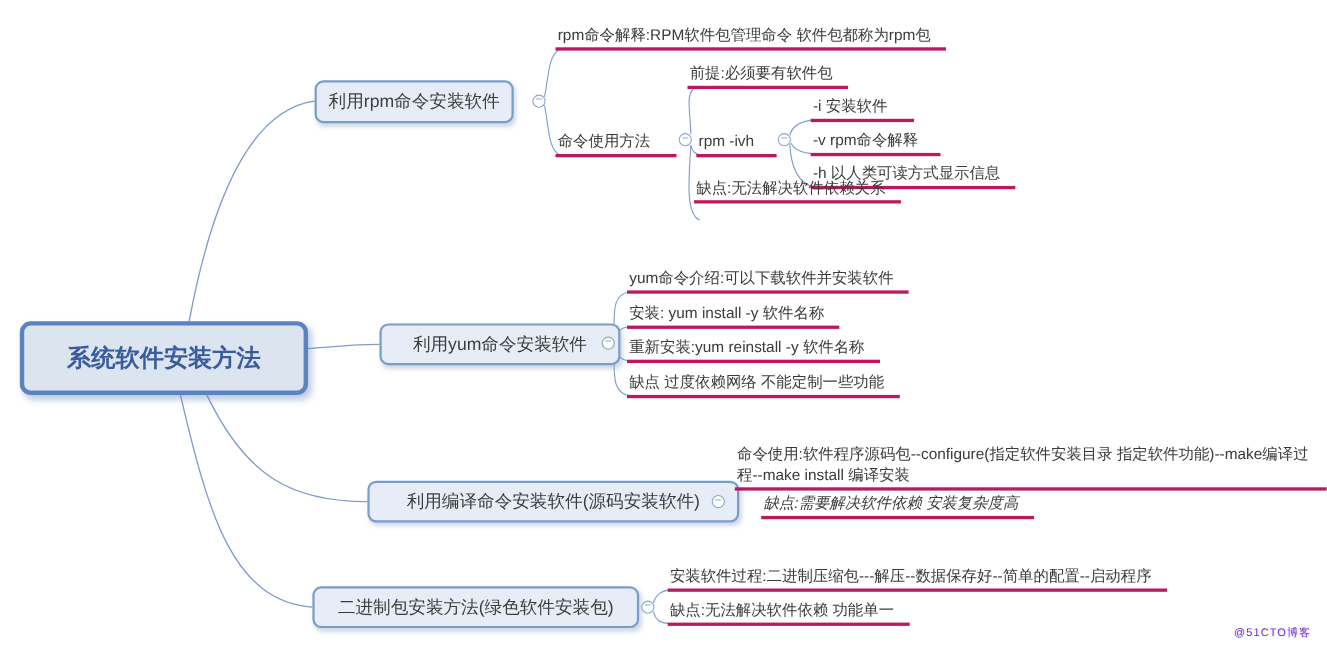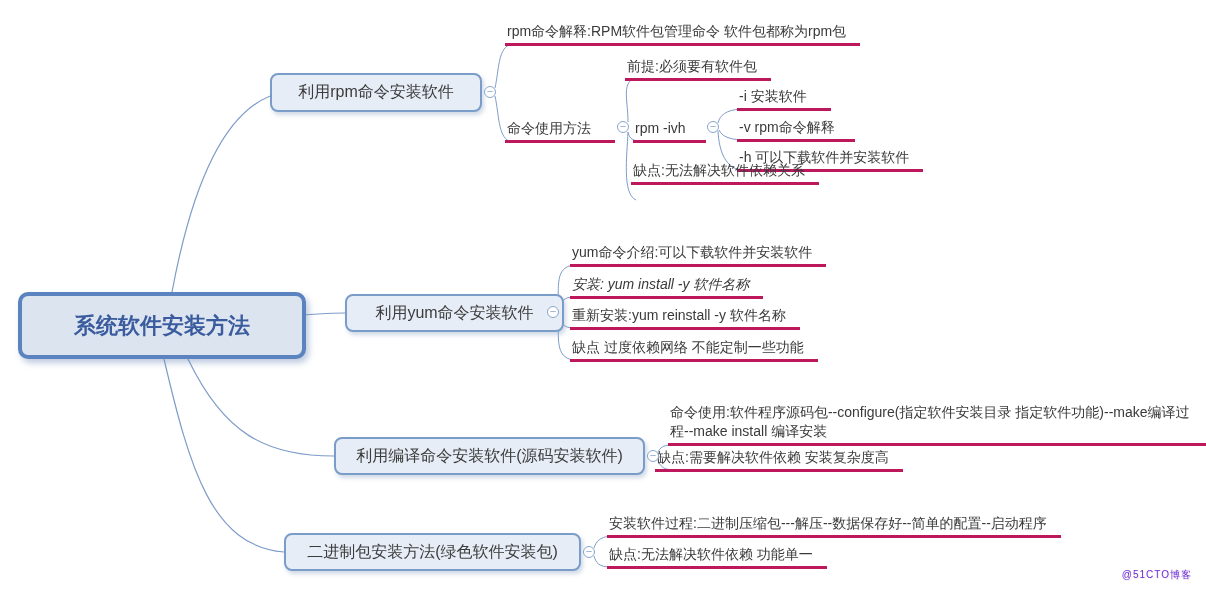--- a/index.html
+++ b/index.html
@@ -11,49 +11,49 @@
   *{box-sizing:border-box;}
   #connector-layer{position:absolute;left:0;top:0;width:1206px;height:590px;z-index:0;}
   
   .node{
     position:absolute;z-index:2;display:flex;align-items:center;justify-content:center;
     background:#e7edf6;border:2px solid #7a9cc9;border-radius:8px;
     font-size:16px;color:#3c3c3c;white-space:nowrap;
     box-shadow:2px 3px 4px rgba(120,145,185,.35);
   }
   #root-node{
-    left:18px;top:292px;width:288px;height:67px;
+    left:18px;top:292px;width:262px;height:67px;
     background:#dce4f0;border:4px solid #5b83c0;border-radius:10px;
     font-size:22px;font-weight:bold;color:#3a5c9e;
     box-shadow:3px 4px 6px rgba(110,140,185,.45);
   }
-  #node-rpm    {left:270px;top:73px; width:212px;height:39px;}
+  #node-rpm    {left:286px;top:73px; width:181px;height:39px;}
   #node-yum    {left:345px;top:294px;width:219px;height:38px;}
-  #node-compile{left:334px;top:437px;width:311px;height:38px;}
+  #node-compile{left:334px;top:437px;width:338px;height:38px;}
   #node-binary {left:284px;top:533px;width:297px;height:38px;}
   
   .leaf{
     position:absolute;z-index:2;
     font-size:14px;line-height:18px;color:#3a3a3a;white-space:nowrap;
     padding:0 14px 3px 2px;border-bottom:3px solid #be185d;
   }
   #leaf-rpm-desc     {left:505px;top:22px;}
   #leaf-premise      {left:625px;top:57px;}
   #leaf-cmd-usage    {left:505px;top:119px;padding-right:24px;}
   #leaf-rpm-ivh      {left:633px;top:119px;padding-right:20px;}
   #leaf-opt-i        {left:737px;top:87px; padding-right:24px;}
   #leaf-opt-v        {left:737px;top:118px;padding-right:20px;}
   #leaf-opt-h        {left:737px;top:148px;}
   #leaf-rpm-defect   {left:631px;top:161px;}
   #leaf-yum-desc     {left:570px;top:243px;}
-  #leaf-yum-install  {left:570px;top:275px;font-style:italic;}
+  #leaf-yum-install  {left:570px;top:275px;}
   #leaf-yum-reinstall{left:570px;top:306px;}
   #leaf-yum-defect   {left:570px;top:338px;}
   #leaf-compile-cmd  {left:668px;top:403px;width:540px;white-space:normal;line-height:19px;padding-bottom:2px;}
-  #leaf-compile-defect{left:655px;top:448px;}
+  #leaf-compile-defect{left:692px;top:448px;font-style:italic;}
   #leaf-binary-process{left:607px;top:514px;}
   #leaf-binary-defect {left:607px;top:545px;}
   
   .collapse{
     position:absolute;z-index:3;width:12px;height:12px;border-radius:50%;
     background:#ffffff;border:1px solid #8aa5cc;color:#8aa5cc;
     font-size:11px;line-height:9px;text-align:center;cursor:pointer;
   }
   #collapse-rpm     {left:484px;top:86px;}
   #collapse-cmdusage{left:617px;top:121px;}
@@ -111,21 +111,21 @@
 <div class="node" id="node-yum">利用yum命令安装软件</div>
 <div class="node" id="node-compile">利用编译命令安装软件(源码安装软件)</div>
 <div class="node" id="node-binary">二进制包安装方法(绿色软件安装包)</div>
 
 <div class="leaf" id="leaf-rpm-desc">rpm命令解释:RPM软件包管理命令 软件包都称为rpm包</div>
 <div class="leaf" id="leaf-cmd-usage">命令使用方法</div>
 <div class="leaf" id="leaf-premise">前提:必须要有软件包</div>
 <div class="leaf" id="leaf-rpm-ivh">rpm -ivh</div>
 <div class="leaf" id="leaf-opt-i">-i 安装软件</div>
 <div class="leaf" id="leaf-opt-v">-v  rpm命令解释</div>
-<div class="leaf" id="leaf-opt-h">-h 可以下载软件并安装软件</div>
+<div class="leaf" id="leaf-opt-h">-h 以人类可读方式显示信息</div>
 <div class="leaf" id="leaf-rpm-defect">缺点:无法解决软件依赖关系</div>
 
 <div class="leaf" id="leaf-yum-desc">yum命令介绍:可以下载软件并安装软件</div>
 <div class="leaf" id="leaf-yum-install">安装: yum install -y 软件名称</div>
 <div class="leaf" id="leaf-yum-reinstall">重新安装:yum reinstall -y 软件名称</div>
 <div class="leaf" id="leaf-yum-defect">缺点 过度依赖网络 不能定制一些功能</div>
 
 <div class="leaf" id="leaf-compile-cmd">命令使用:软件程序源码包--configure(指定软件安装目录  指定软件功能)--make编译过程--make install 编译安装</div>
 <div class="leaf" id="leaf-compile-defect">缺点:需要解决软件依赖  安装复杂度高</div>
 

